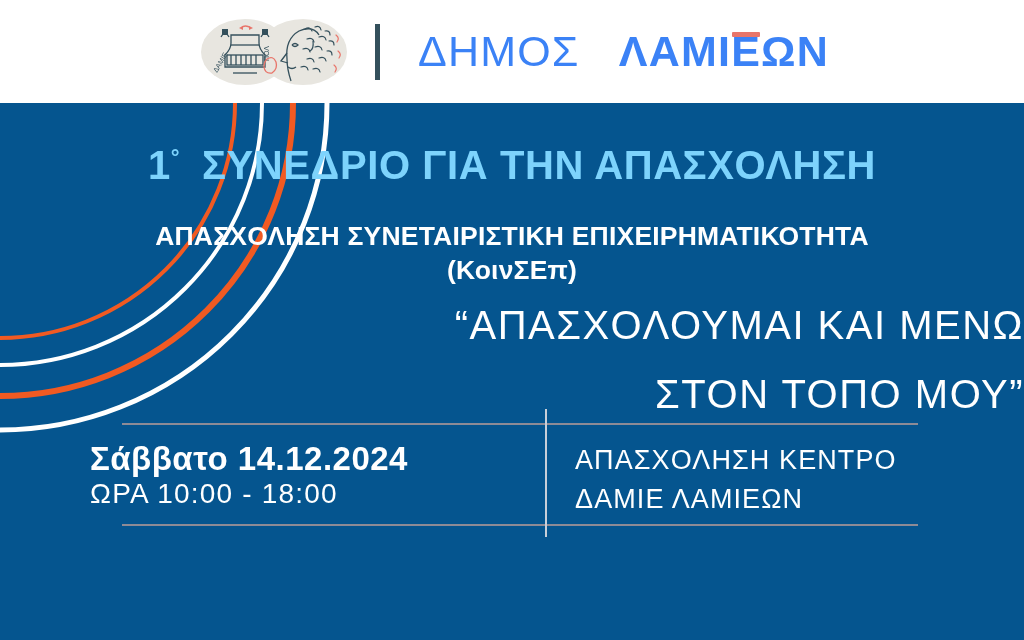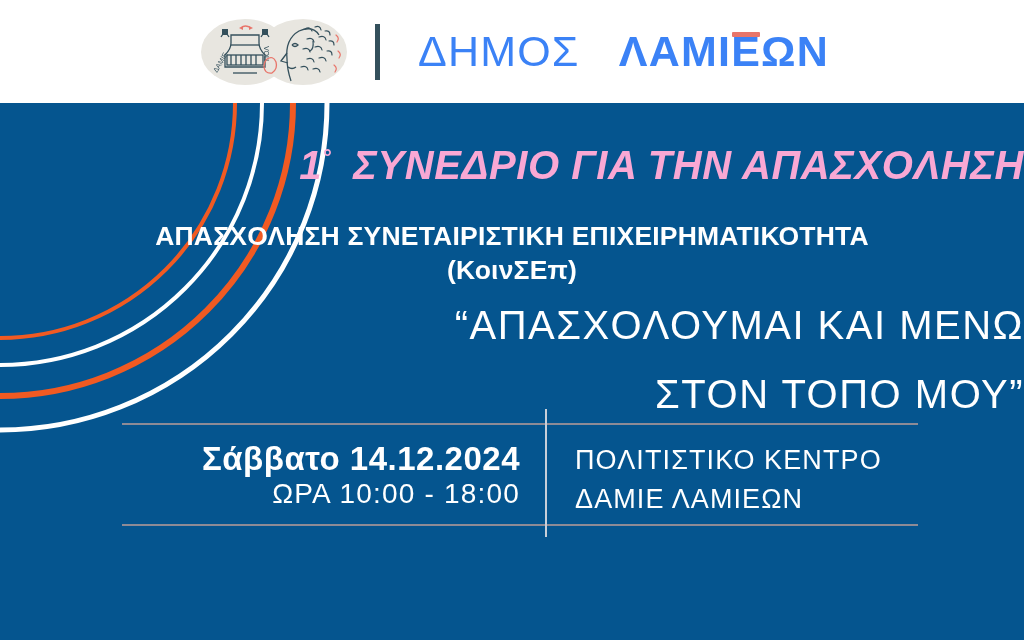--- a/index.html
+++ b/index.html
@@ -46,26 +46,25 @@
     position: absolute; left: 0; top: 103px;
     width: 1024px; height: 537px;
     background: #05558F;
     overflow: hidden;
   }
   .arcs { position: absolute; left: -250px; top: -330px; }
 
   
   .title-main {
     position: absolute; left: 0; right: 0; top: 40px;
-    text-align: right;
-    color: #f9a8d4;
+    text-align: center;
+    color: #7dd3fc;
     font-size: 40px; font-weight: 700;
     letter-spacing: 0.6px;
     white-space: nowrap;
-    font-style: italic;
   }
   .title-main .ord { font-size: 22px; vertical-align: 14px; }
 
   .title-sub {
     position: absolute; left: 0; right: 0; top: 117px;
     text-align: center;
     color: #ffffff;
     font-size: 26.5px; font-weight: 700;
     letter-spacing: 0.2px;
     line-height: 1.28;
@@ -91,21 +90,21 @@
   .rule-top { top: 320px; }
   .rule-bottom { top: 421px; }
   .vrule {
     position: absolute; left: 545px; top: 306px;
     width: 2px; height: 128px; background: #c9cfd9;
   }
 
   
   .date-block {
     position: absolute; left: 90px; top: 337px; width: 430px;
-    text-align: right; color: #ffffff;
+    text-align: left; color: #ffffff;
   }
   .date-line {
     font-size: 33px; font-weight: 700; letter-spacing: 0.5px;
     white-space: nowrap;
   }
   .time-line {
     font-size: 28px; font-weight: 300; letter-spacing: 1.2px;
     margin-top: 0; white-space: nowrap;
   }
 
@@ -220,20 +219,20 @@
       <div class="rule rule-top"></div>
       <div class="rule rule-bottom"></div>
       <div class="vrule"></div>
 
       <div class="date-block">
         <div class="date-line">Σάββατο  14.12.2024</div>
         <div class="time-line">ΩΡΑ 10:00 - 18:00</div>
       </div>
 
       <div class="venue-block">
-        <div class="venue-line">ΠΟΛΙΤΙΣΤΙΚΟ ΚΕΝΤΡΟ</div>
+        <div class="venue-line">ΑΠΑΣΧΟΛΗΣΗ ΚΕΝΤΡΟ</div>
         <div class="venue-line">ΔΑΜΙΕ ΛΑΜΙΕΩΝ</div>
       </div>
 
     </div>
   </div>
 
 </div>
 
 </body></html>

